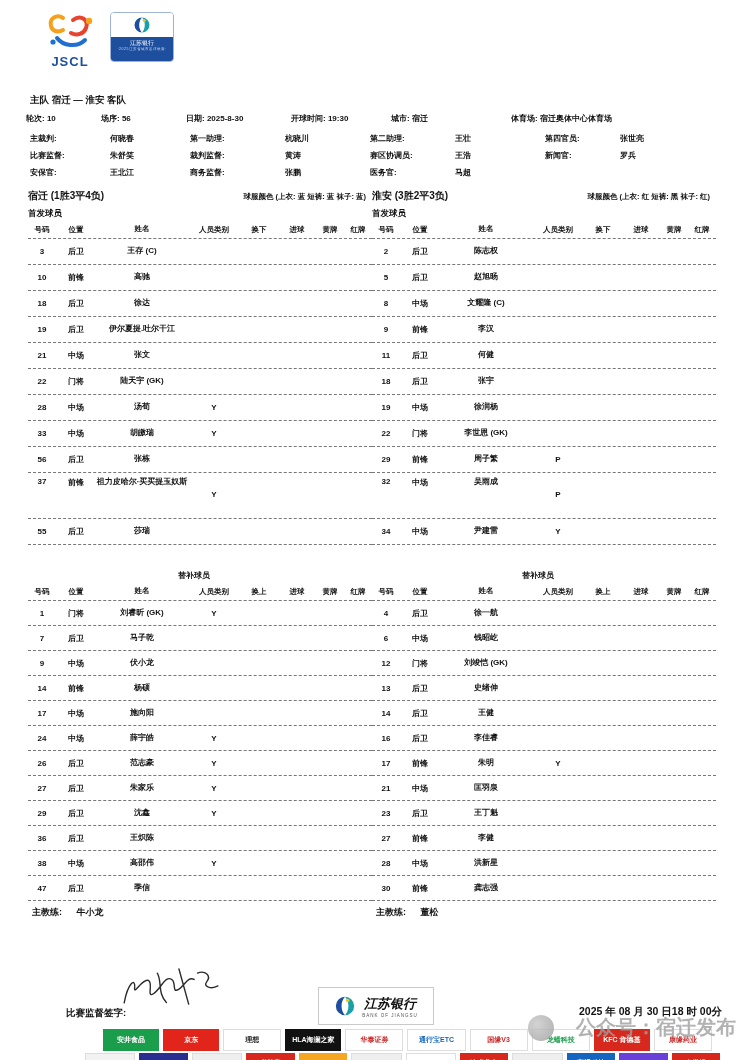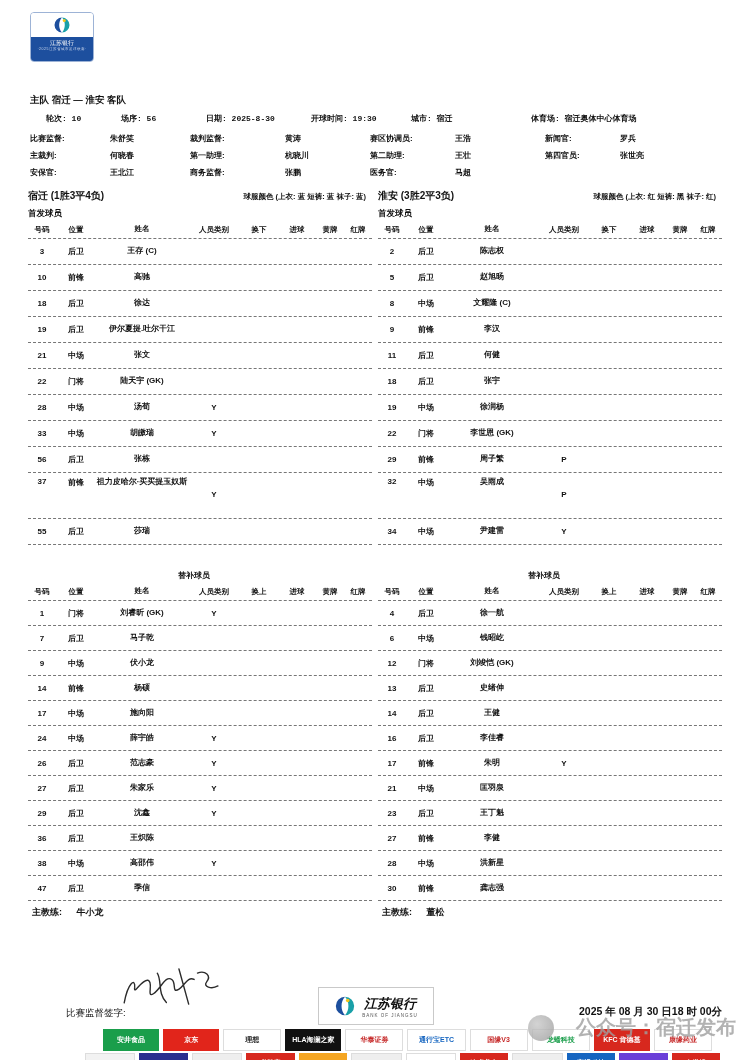--- a/index.html
+++ b/index.html
@@ -11,32 +11,32 @@
   .jscl-txt{font-weight:900;color:#1d4f9e;font-size:13px;letter-spacing:1px;margin-top:-2px;}
   .titles{flex:1;text-align:center;}
   .t1{font-size:19px;font-weight:900;margin-top:6px;}
   .t2{font-size:16px;font-weight:900;margin-top:10px;}
   .bank-badge{width:62px;height:48px;border:1px solid #9db3d6;border-radius:4px;overflow:hidden;}
   .bb-top{height:24px;background:#fff;display:flex;align-items:center;justify-content:center;}
   .bb-bot{height:24px;background:#1d4f9e;color:#fff;font-size:6px;text-align:center;line-height:1.4;padding-top:2px;box-sizing:border-box;}
   .bb-sub{font-size:3.5px;color:#cdd9ee;letter-spacing:.5px;}
   
   .teams-line{padding:8px 30px 0 30px;font-size:9.5px;font-weight:800;}
-  .info-line1{display:flex;padding:6px 30px 0 46px;font-size:8px;font-weight:600;font-family:Liberation Mono, monospace;}
+  .info-line1{display:flex;padding:6px 30px 0 26px;font-size:8px;font-weight:600;}
   .info-line1 span{display:inline-block;}
   .info-line1 span:nth-child(1){width:75px;}
   .info-line1 span:nth-child(2){width:85px;}
   .info-line1 span:nth-child(3){width:105px;}
   .info-line1 span:nth-child(4){width:100px;}
   .info-line1 span:nth-child(5){width:120px;}
   .officials{padding:6px 30px 0 30px;}
   .off-row{display:grid;grid-template-columns:80px 80px 95px 85px 85px 90px 75px auto;
            font-size:8px;font-weight:600;height:17px;align-items:center;}
   
-  .cols{display:flex;gap:6px;padding:8px 28px 0 28px;}
+  .cols{display:flex;padding:8px 28px 0 28px;}
   .tcol{width:344px;}
   .team-head{display:flex;justify-content:space-between;align-items:baseline;height:16px;}
   .tname{font-size:10px;font-weight:800;}
   .tkit{font-size:7.5px;font-weight:800;padding-right:6px;}
   .sec-label{font-size:8.5px;font-weight:800;height:16px;line-height:16px;}
   .subs-label{font-size:8px;font-weight:800;height:14px;line-height:14px;padding-left:150px;margin-top:24px;}
   .grid-head{display:flex;height:17px;align-items:center;font-weight:800;}
   .grid-head .c{font-size:7.5px;}
   .c{text-align:center;font-size:8px;box-sizing:border-box;}
   .c-no{width:28px;}.c-pos{width:40px;}.c-name{width:92px;line-height:1.35;}
@@ -44,21 +44,21 @@
   .rows{border-bottom:1px dashed #777;}
   .row{display:flex;align-items:center;height:25px;border-top:1px dashed #777;font-weight:600;}
   .rows.subs .row{height:24px;}
   .row.tall{height:46px;align-items:flex-start;padding-top:4px;box-sizing:border-box;}
   .row.tall .c-cat{margin-top:13px;}
   .coach{font-size:9px;font-weight:800;height:20px;line-height:22px;padding-left:4px;}
   .coach .coach-name{margin-left:12px;}
   
   .legend{padding:0 30px;margin-top:32px;font-size:9px;font-weight:800;line-height:1.5;}
   
-  .sign-label{position:absolute;left:30px;top:1007px;font-size:9.5px;font-weight:400;padding-left:36px;}
+  .sign-label{position:absolute;left:30px;top:1007px;font-size:9.5px;font-weight:700;padding-left:36px;}
   .signature{position:absolute;left:115px;top:966px;transform:rotate(-6deg);}
   .bankc{position:absolute;left:318px;top:987px;width:116px;height:38px;background:#fff;border:1px solid #c9c9c9;
          display:flex;align-items:center;justify-content:center;gap:6px;box-sizing:border-box;}
   .bankc-txt{text-align:center;}
   .bankc-cn{font-family:"Liberation Serif","DejaVu Serif",serif;font-size:13px;font-weight:800;font-style:italic;}
   .bankc-en{font-size:4.5px;letter-spacing:1px;color:#555;}
   .fdate{position:absolute;right:28px;top:1005px;font-size:10.5px;font-weight:800;}
   .watermark{position:absolute;right:14px;top:1014px;display:flex;align-items:center;gap:22px;z-index:6;opacity:.8;}
   .wm-circle{width:26px;height:26px;border-radius:50%;background:radial-gradient(circle at 35% 35%,#c9c9c9,#9a9a9a);}
   .wm-text{font-size:20px;font-weight:700;color:#9f9f9f;}
@@ -68,20 +68,30 @@
   .tile{flex:1;height:100%;display:flex;align-items:center;justify-content:center;
         font-size:7px;font-weight:800;white-space:nowrap;overflow:hidden;box-sizing:border-box;}
   .tile.bordered{border:1px solid #ddd;}
 </style>
 </head>
 <body>
 
 <div class="page">
 
   <header class="hdr">
+    <div class="jscl">
+      <svg width="54" height="40" viewBox="0 0 54 40">
+        <path d="M20 6 C14 2 6 6 8 14 C9 19 15 21 20 18" stroke="#f5a11c" stroke-width="4" fill="none" stroke-linecap="round"></path>
+        <path d="M30 8 C38 2 46 8 43 16 C41 22 34 24 28 21" stroke="#e8432e" stroke-width="4" fill="none" stroke-linecap="round"></path>
+        <path d="M14 26 C20 34 34 36 42 28" stroke="#1f6fd0" stroke-width="4" fill="none" stroke-linecap="round"></path>
+        <circle cx="46" cy="9" r="3.2" fill="#f5a11c"></circle>
+        <circle cx="10" cy="30" r="2.6" fill="#1f6fd0"></circle>
+      </svg>
+      <div class="jscl-txt">JSCL</div>
+    </div>
     <div class="bank-badge">
       <div class="bb-top">
         <svg width="18" height="18" viewBox="0 0 24 24">
           <path d="M12 2 A10 10 0 0 0 12 22 C7 17 7 7 12 2" fill="#1d4f9e"></path>
           <path d="M12 2 A10 10 0 0 1 12 22 C17 17 17 7 12 2" fill="#19a0a8"></path>
           <circle cx="15" cy="6" r="2" fill="#f5c518"></circle>
         </svg>
       </div>
       <div class="bb-bot">
         <div>江苏银行</div>
@@ -94,38 +104,38 @@
   <div class="info-line1" id="info-line1">
       <span>轮次: 10</span>
       <span>场序: 56</span>
       <span>日期: 2025-8-30</span>
       <span>开球时间: 19:30</span>
       <span>城市: 宿迁</span>
       <span>体育场: 宿迁奥体中心体育场</span>
     </div>
   <div class="officials" id="officials">
       <div class="off-row">
+        <span>主裁判:</span>
+        <span>何晓春</span>
+        <span>第一助理:</span>
+        <span>杭晓川</span>
+        <span>第二助理:</span>
+        <span>王壮</span>
+        <span>第四官员:</span>
+        <span>张世亮</span>
+      </div>
+      <div class="off-row">
         <span>比赛监督:</span>
         <span>朱舒笑</span>
         <span>裁判监督:</span>
         <span>黄涛</span>
         <span>赛区协调员:</span>
         <span>王浩</span>
         <span>新闻官:</span>
         <span>罗兵</span>
-      </div>
-      <div class="off-row">
-        <span>主裁判:</span>
-        <span>何晓春</span>
-        <span>第一助理:</span>
-        <span>杭晓川</span>
-        <span>第二助理:</span>
-        <span>王壮</span>
-        <span>第四官员:</span>
-        <span>张世亮</span>
       </div>
       <div class="off-row">
         <span>安保官:</span>
         <span>王北江</span>
         <span>商务监督:</span>
         <span>张鹏</span>
         <span>医务官:</span>
         <span>马超</span>
       </div>
     </div>

